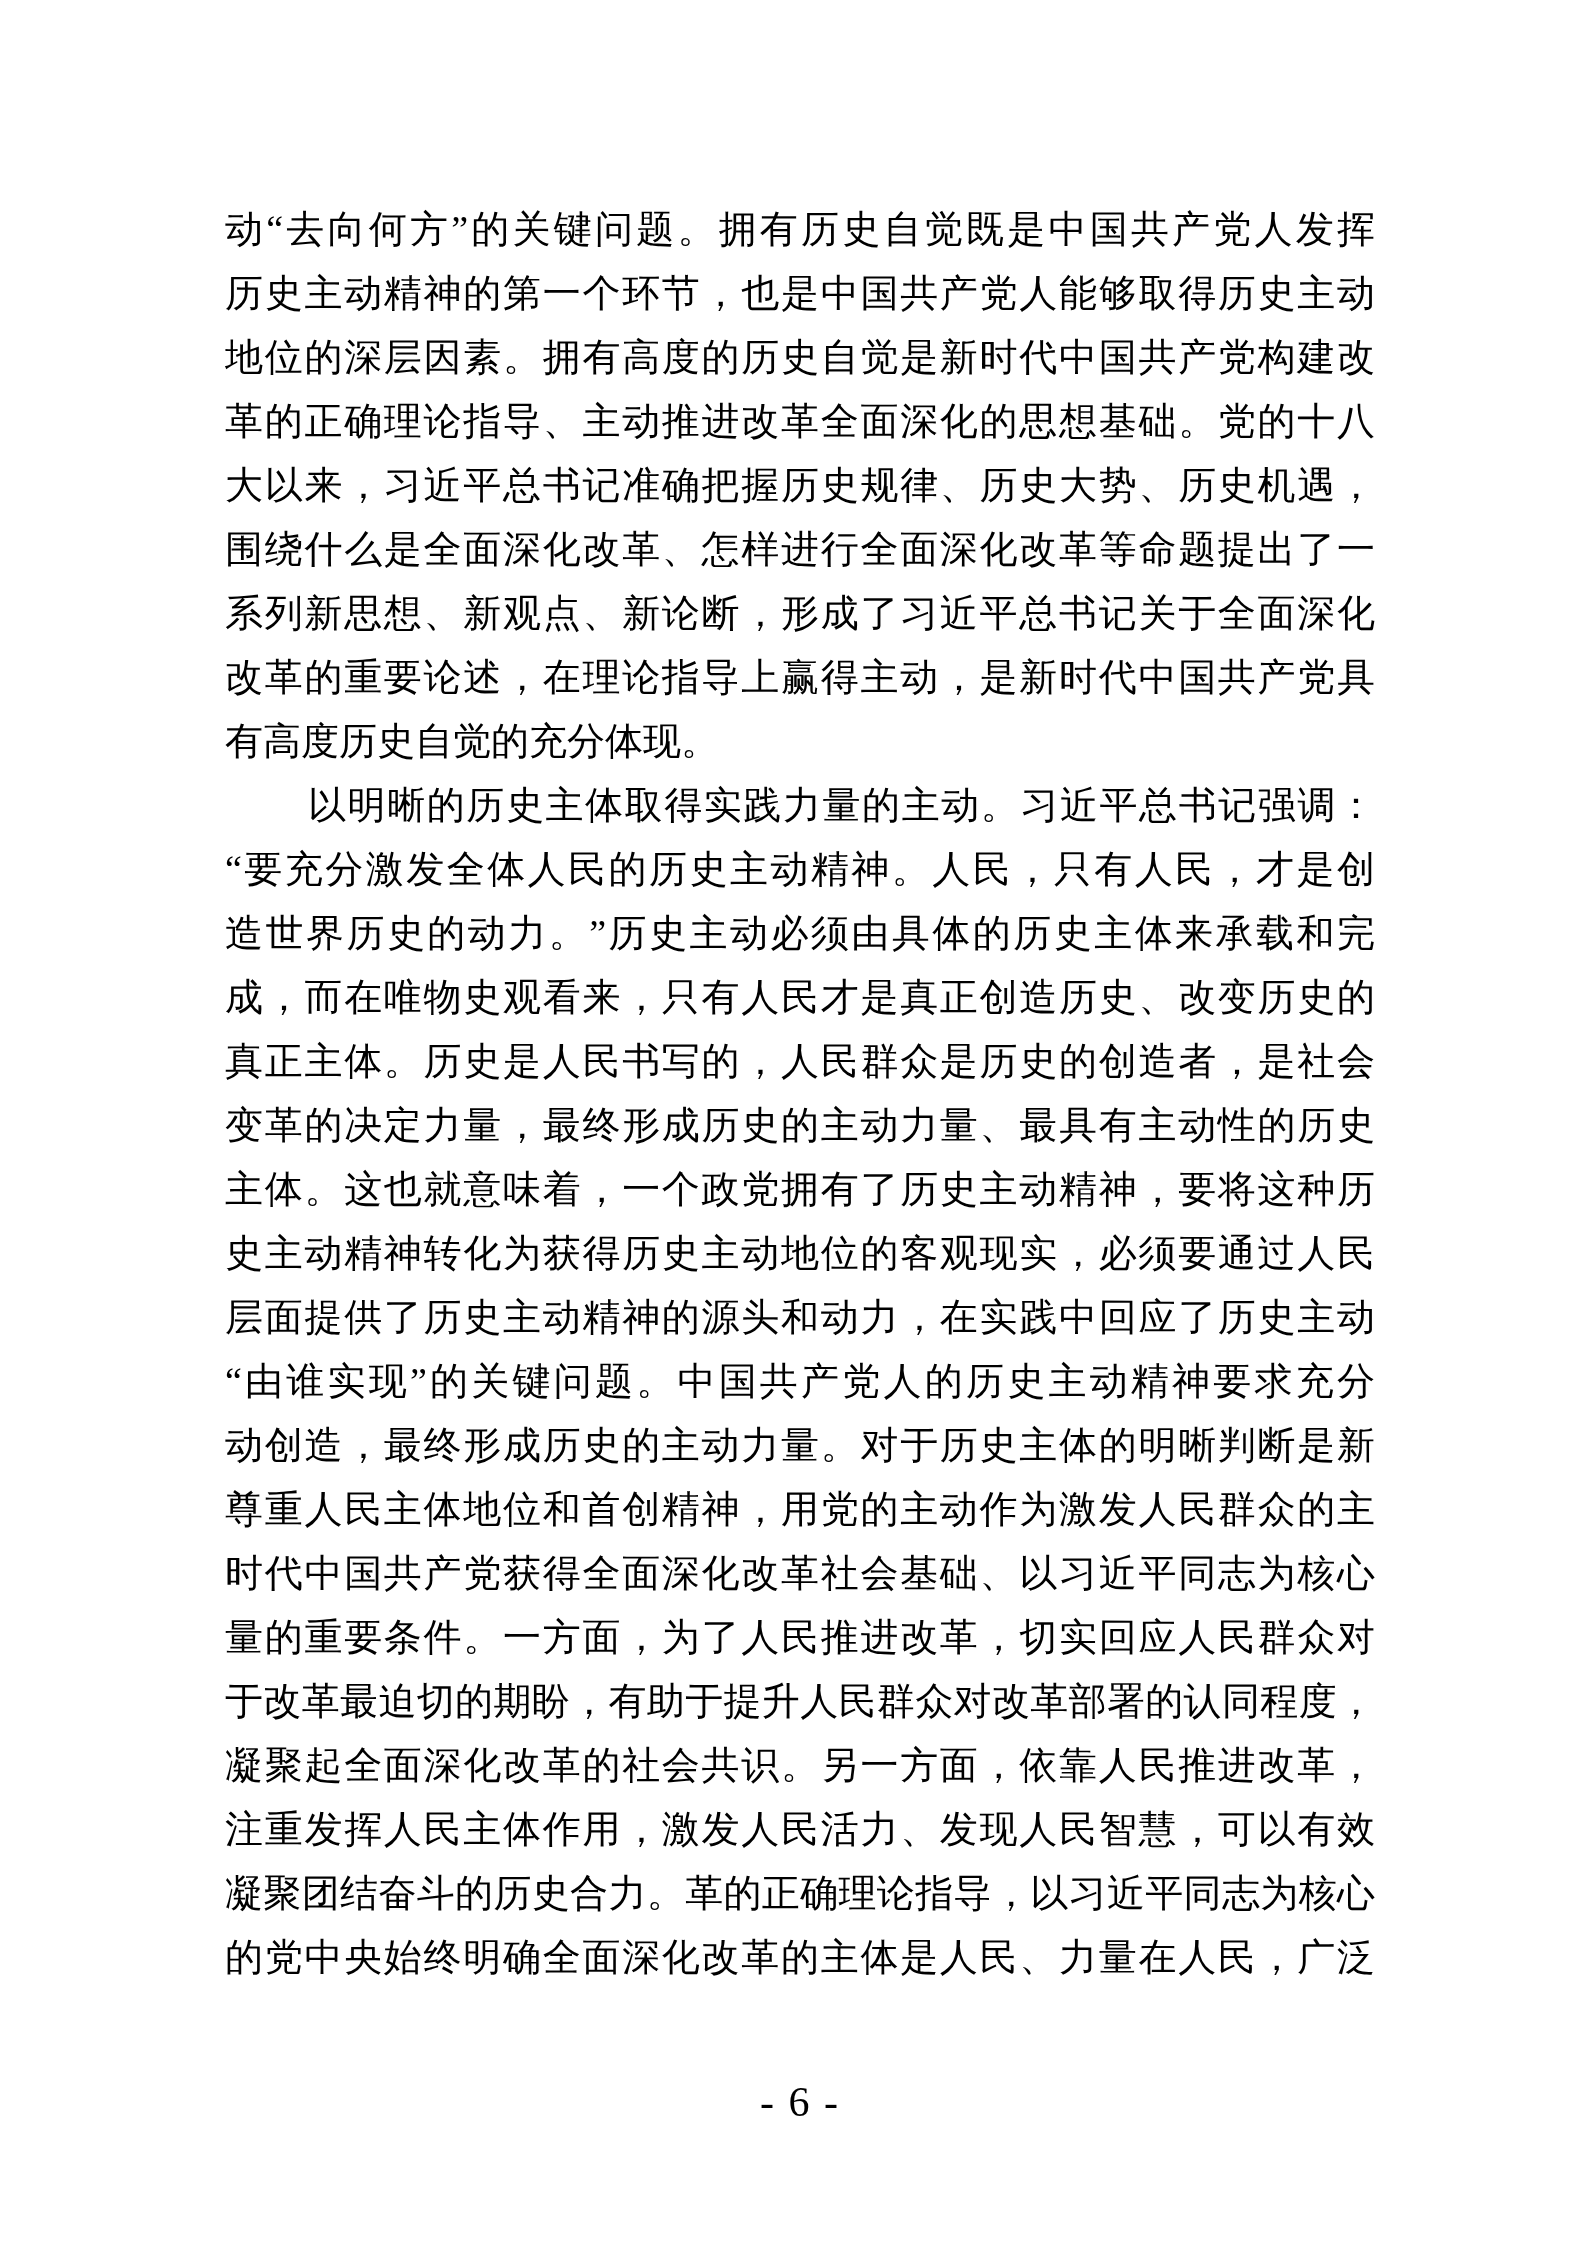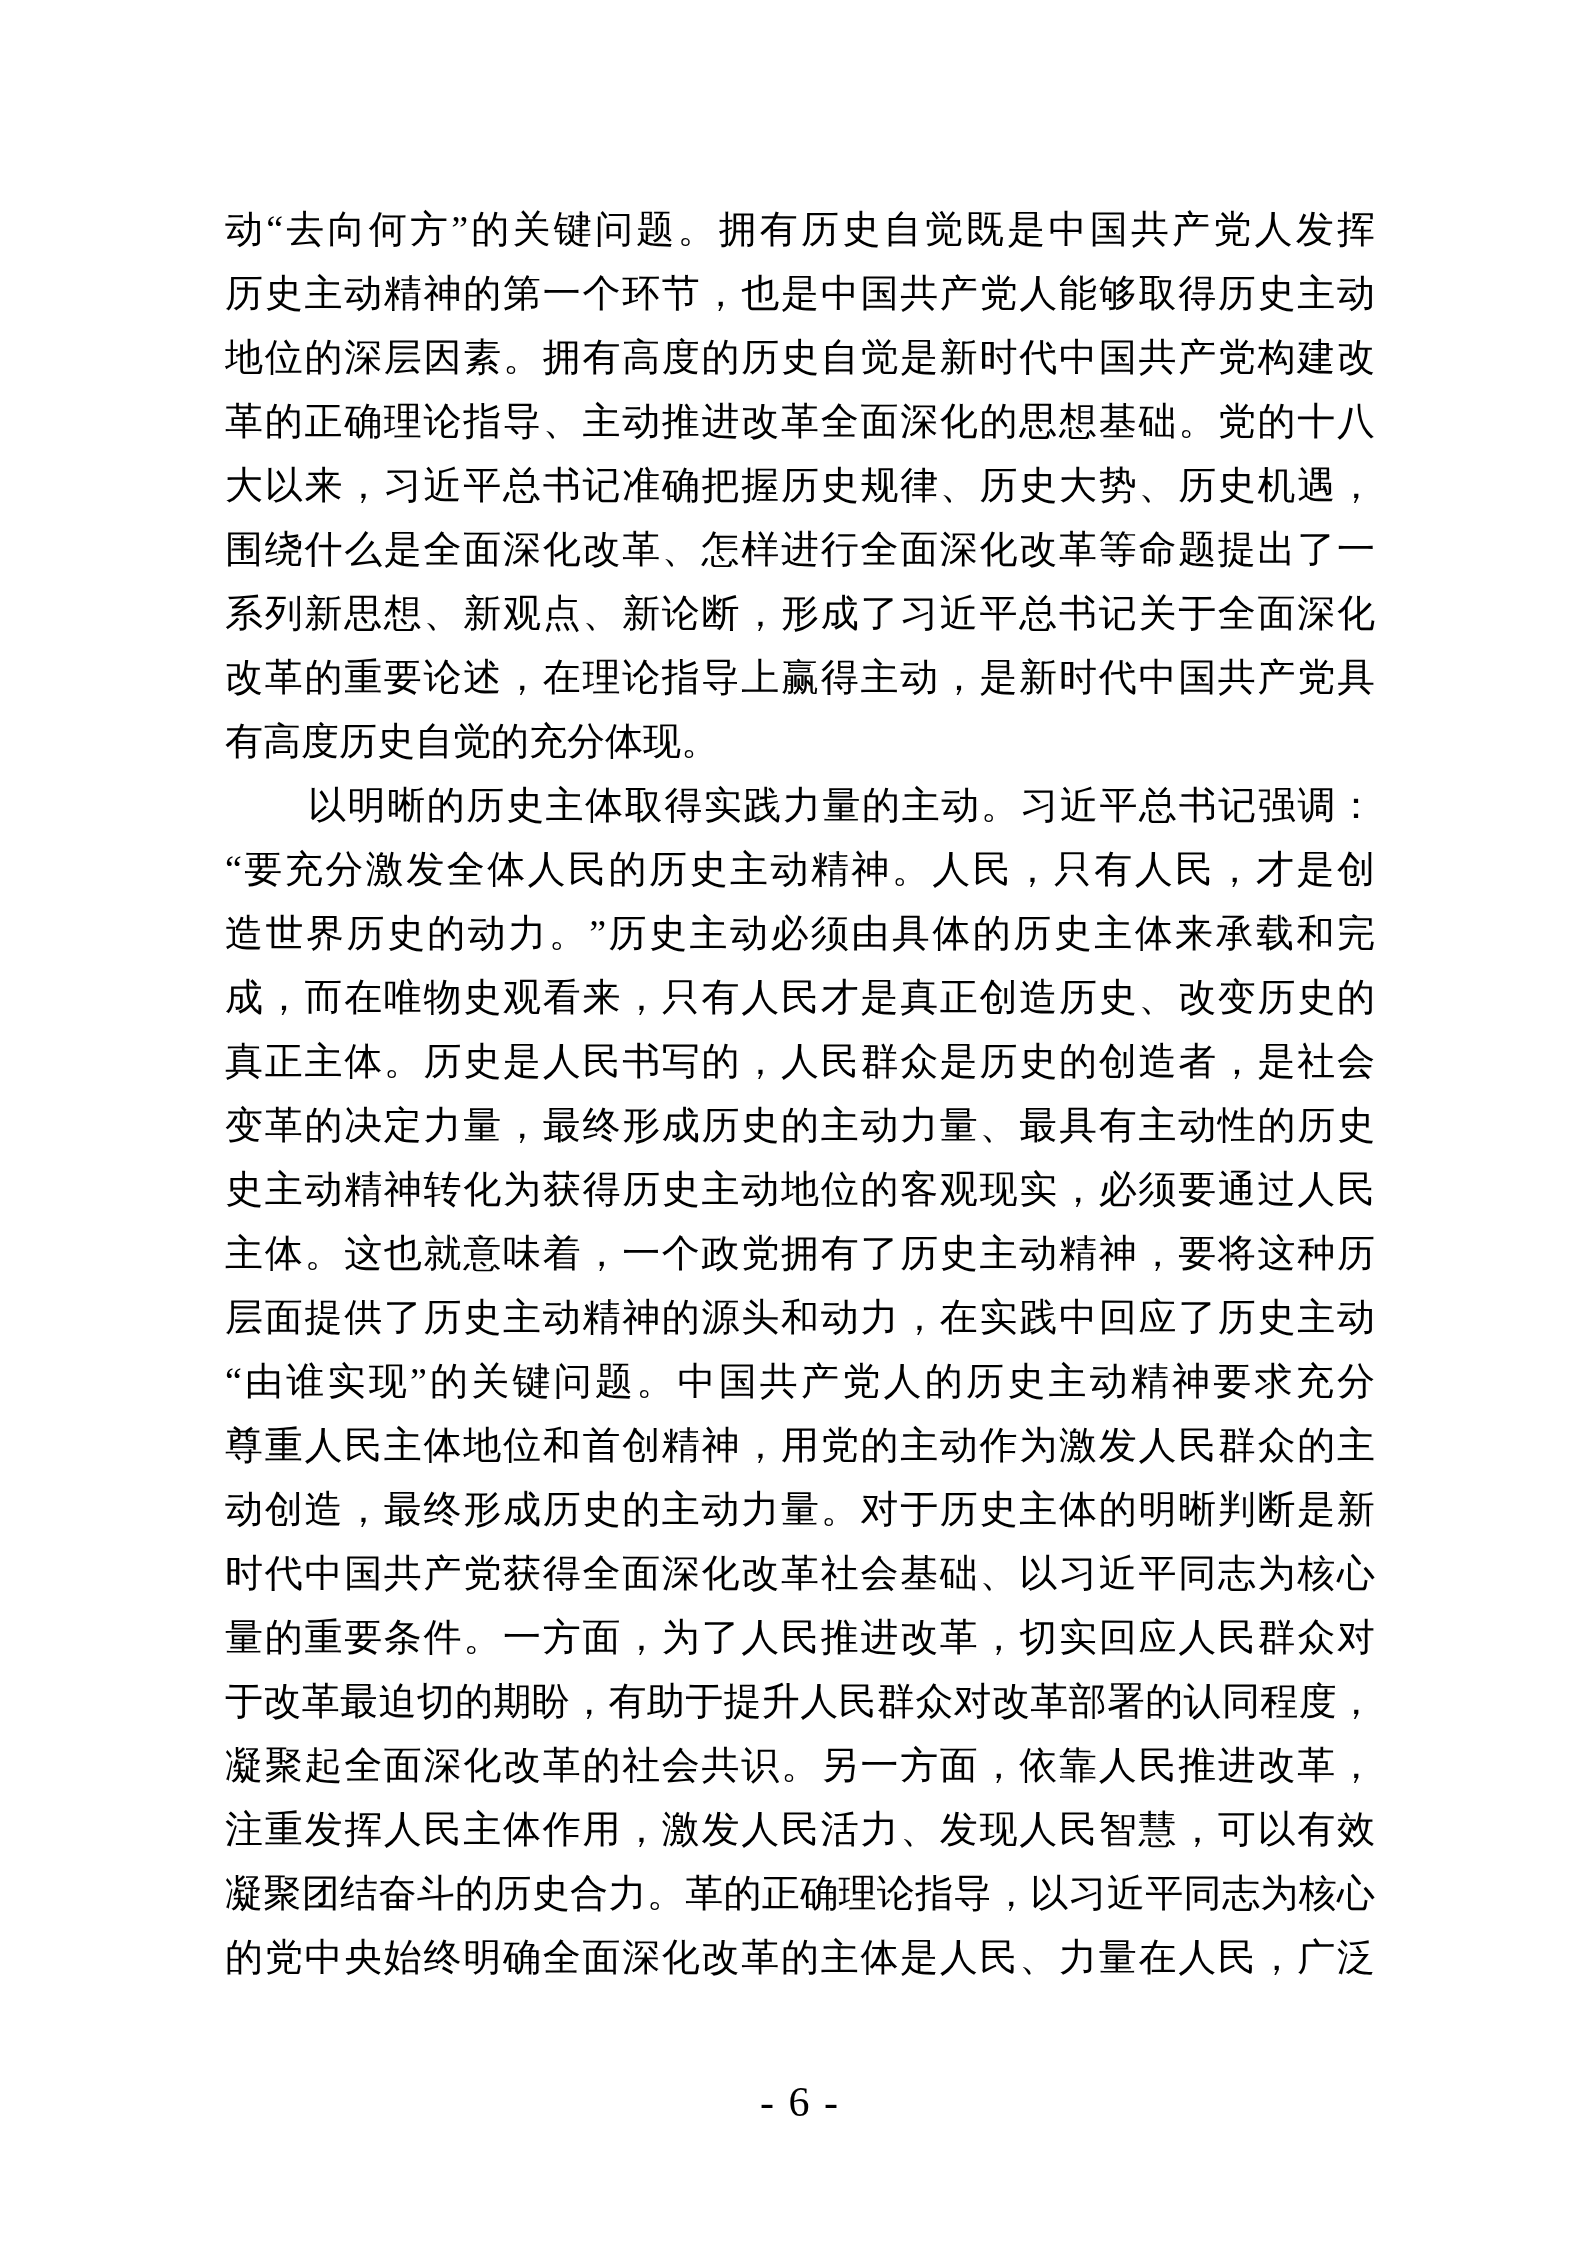--- a/index.html
+++ b/index.html
@@ -71,26 +71,26 @@
         <div class="line">改革的重要论述，在理论指导上赢得主动，是新时代中国共产党具</div>
         <div class="line end">有高度历史自觉的充分体现。</div>
       </div>
       <div class="paragraph">
         <div class="line indent">以明晰的历史主体取得实践力量的主动。习近平总书记强调：</div>
         <div class="line">“要充分激发全体人民的历史主动精神。人民，只有人民，才是创</div>
         <div class="line">造世界历史的动力。”历史主动必须由具体的历史主体来承载和完</div>
         <div class="line">成，而在唯物史观看来，只有人民才是真正创造历史、改变历史的</div>
         <div class="line">真正主体。历史是人民书写的，人民群众是历史的创造者，是社会</div>
         <div class="line">变革的决定力量，最终形成历史的主动力量、最具有主动性的历史</div>
+        <div class="line">主体。这也就意味着，一个政党拥有了历史主动精神，要将这种历</div>
         <div class="line">史主动精神转化为获得历史主动地位的客观现实，必须要通过人民</div>
-        <div class="line">主体。这也就意味着，一个政党拥有了历史主动精神，要将这种历</div>
         <div class="line">层面提供了历史主动精神的源头和动力，在实践中回应了历史主动</div>
         <div class="line">“由谁实现”的关键问题。中国共产党人的历史主动精神要求充分</div>
+        <div class="line">动创造，最终形成历史的主动力量。对于历史主体的明晰判断是新</div>
         <div class="line">尊重人民主体地位和首创精神，用党的主动作为激发人民群众的主</div>
-        <div class="line">动创造，最终形成历史的主动力量。对于历史主体的明晰判断是新</div>
         <div class="line">时代中国共产党获得全面深化改革社会基础、以习近平同志为核心</div>
         <div class="line">量的重要条件。一方面，为了人民推进改革，切实回应人民群众对</div>
         <div class="line">于改革最迫切的期盼，有助于提升人民群众对改革部署的认同程度，</div>
         <div class="line">凝聚起全面深化改革的社会共识。另一方面，依靠人民推进改革，</div>
         <div class="line">注重发挥人民主体作用，激发人民活力、发现人民智慧，可以有效</div>
         <div class="line">凝聚团结奋斗的历史合力。革的正确理论指导，以习近平同志为核心</div>
         <div class="line">的党中央始终明确全面深化改革的主体是人民、力量在人民，广泛</div>
       </div>
     </div>
   <div class="page-number">- 6 -</div>

